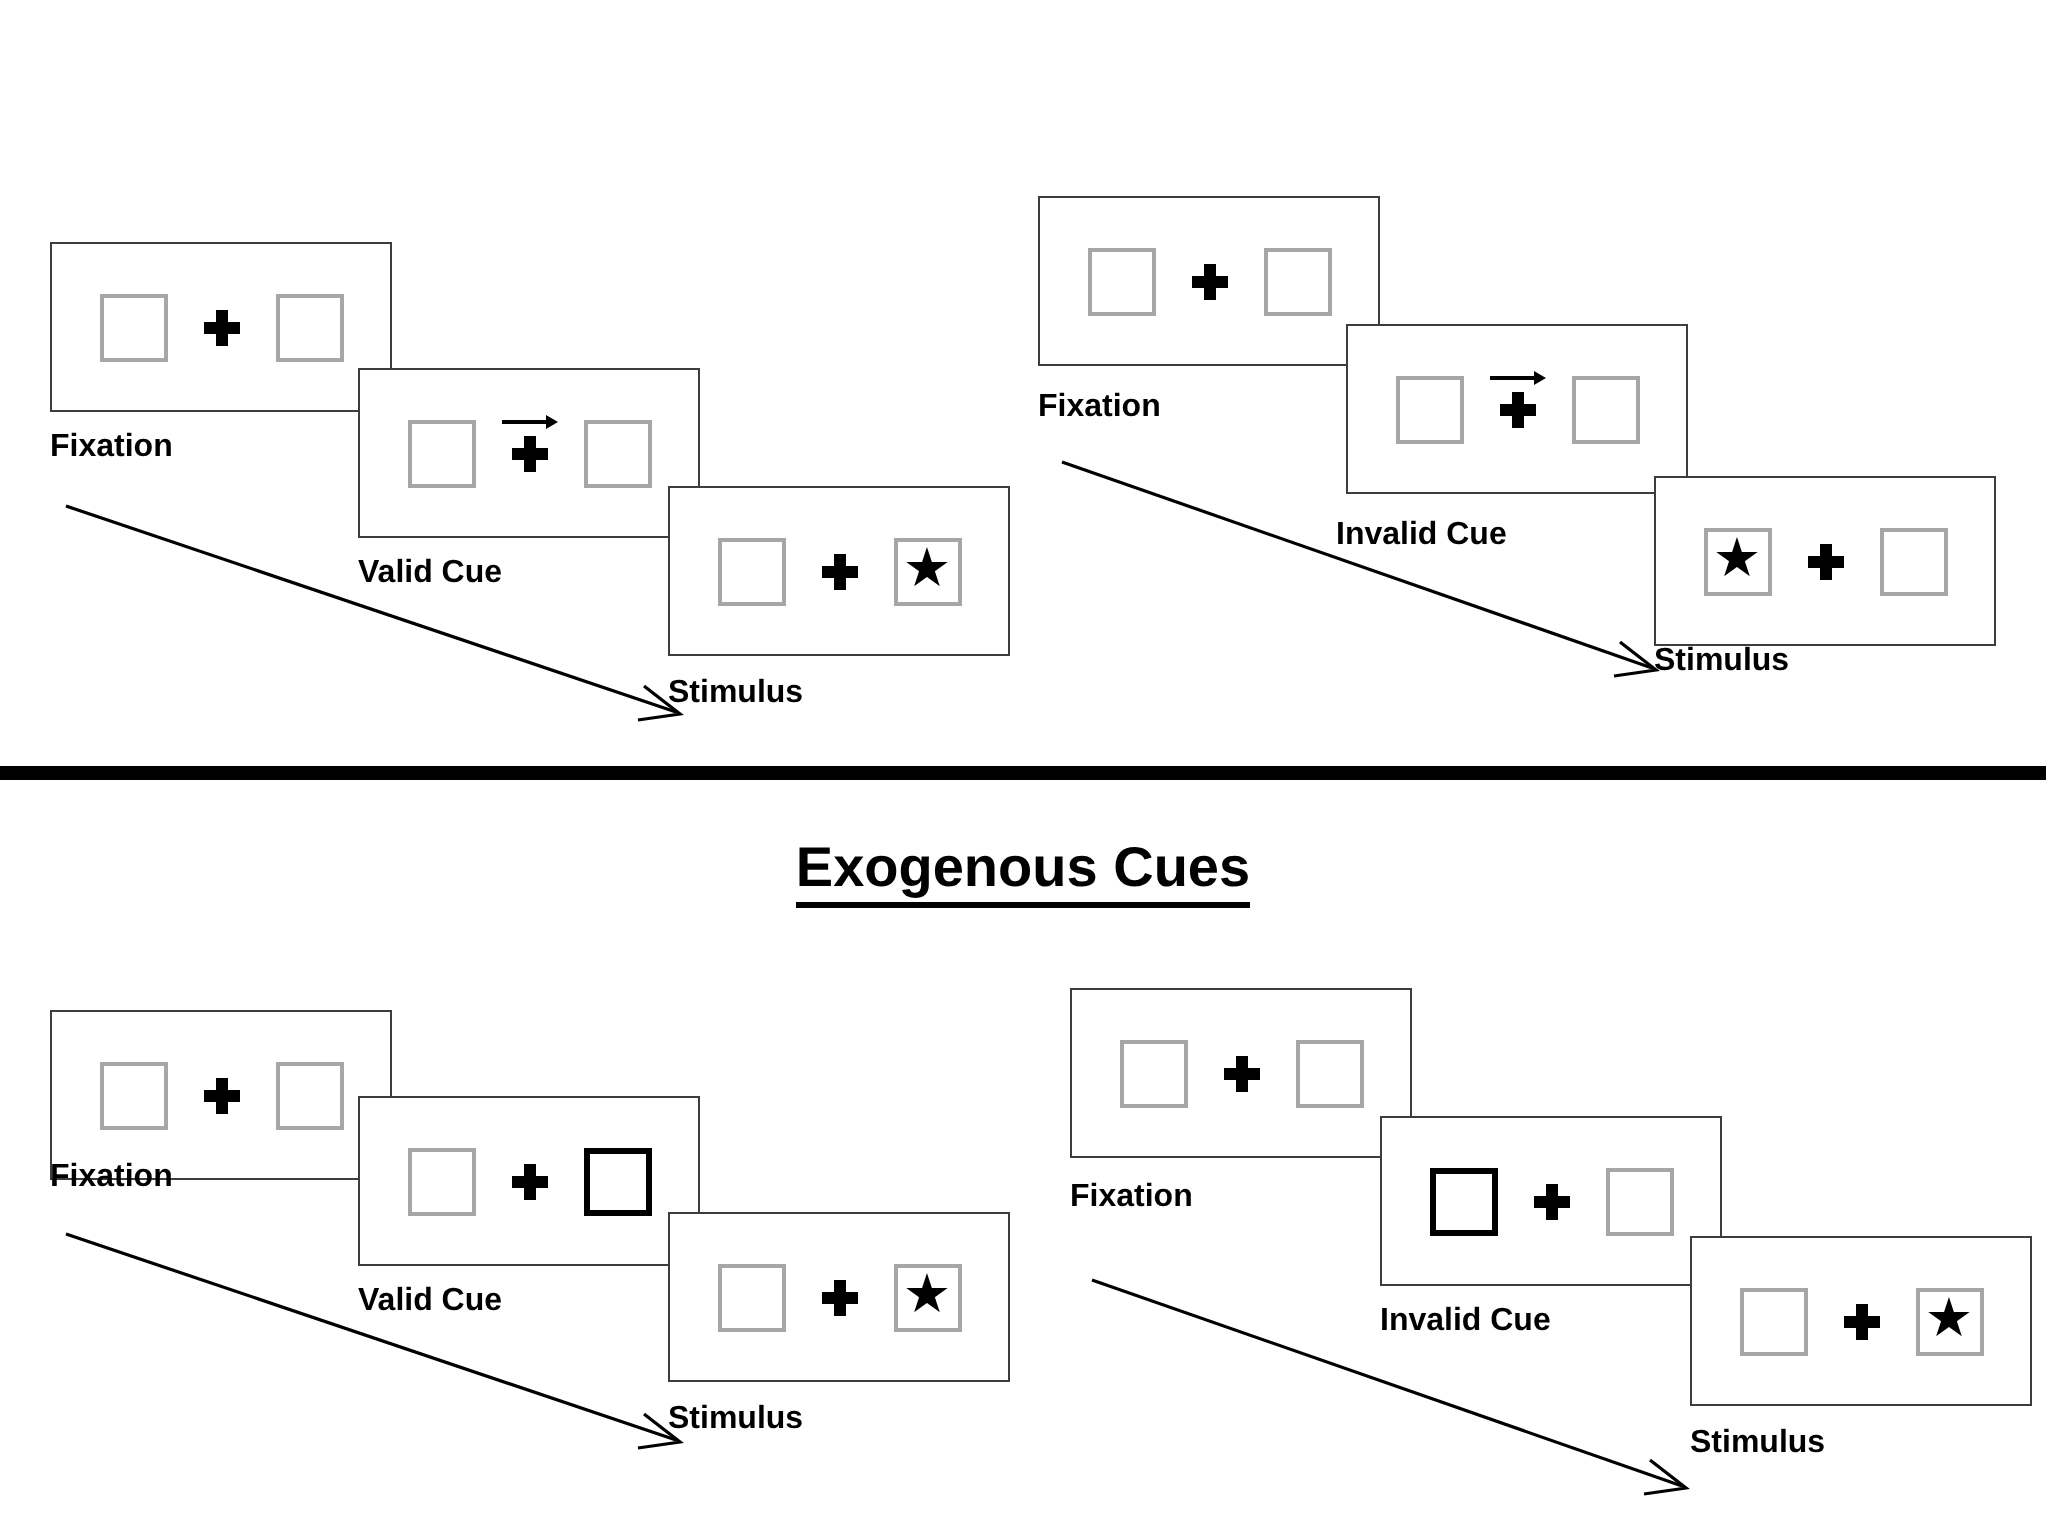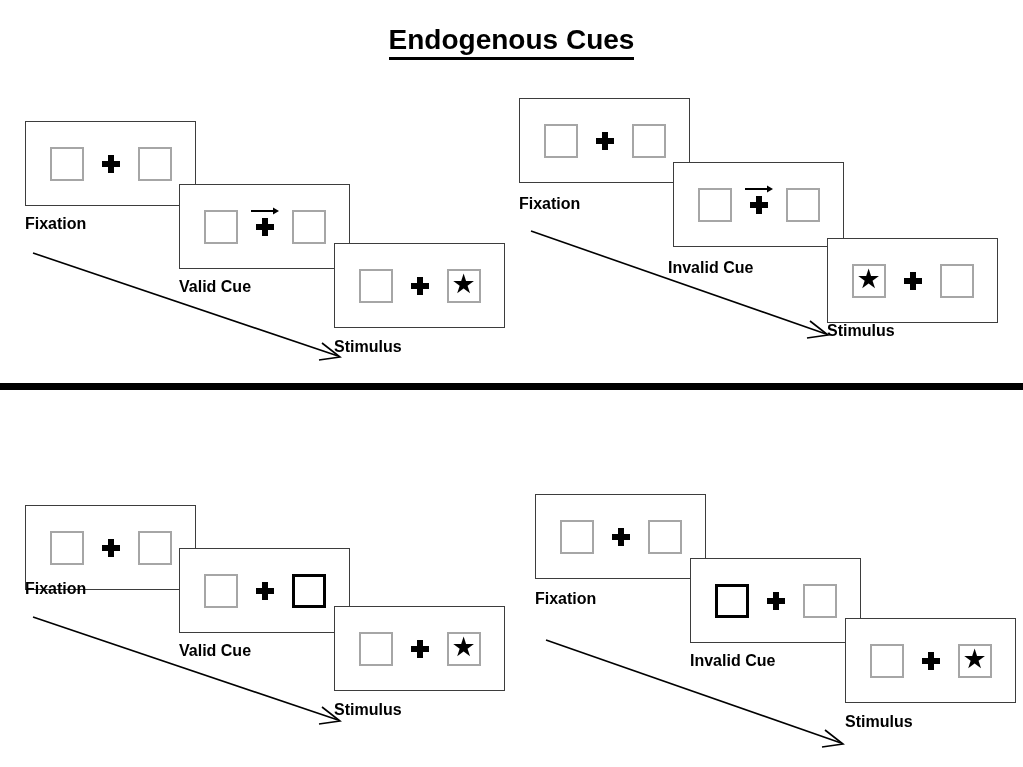--- a/index.html
+++ b/index.html
@@ -133,23 +133,20 @@
     position: absolute;
     pointer-events: none;
   }
   .flow-arrow svg { display: block; overflow: visible; }
 </style>
 </head>
 <body>
 
 <div id="figure">
 
-  <div class="section-title" style="top:24px;">
-    <span>Endogenous Cues</span>
-  </div>
 
   <div class="frame" style="left:25px; top:121px; width:171px; height:85px;">
     <div class="frame-inner">
       <div class="box"></div>
       <div class="plus-wrap">
         <div class="plus"></div>
       </div>
       <div class="box"></div>
     </div>
   </div>
@@ -235,20 +232,23 @@
 
   <div class="flow-arrow" style="left:528px; top:226px;">
     <svg width="310" height="120" viewBox="0 0 310 120">
       <line x1="3" y1="5" x2="298" y2="108" stroke="#000" stroke-width="1.6"></line>
       <polyline points="282,95 300,109 279,112" fill="none" stroke="#000" stroke-width="1.6"></polyline>
     </svg>
   </div>
 
   <div class="divider" style="left:0px; top:383px; width:1023px; height:7px;"></div>
 
+  <div class="section-title" style="top:418px;">
+    <span>Exogenous Cues</span>
+  </div>
 
   <div class="frame" style="left:25px; top:505px; width:171px; height:85px;">
     <div class="frame-inner">
       <div class="box"></div>
       <div class="plus-wrap">
         <div class="plus"></div>
       </div>
       <div class="box"></div>
     </div>
   </div>

